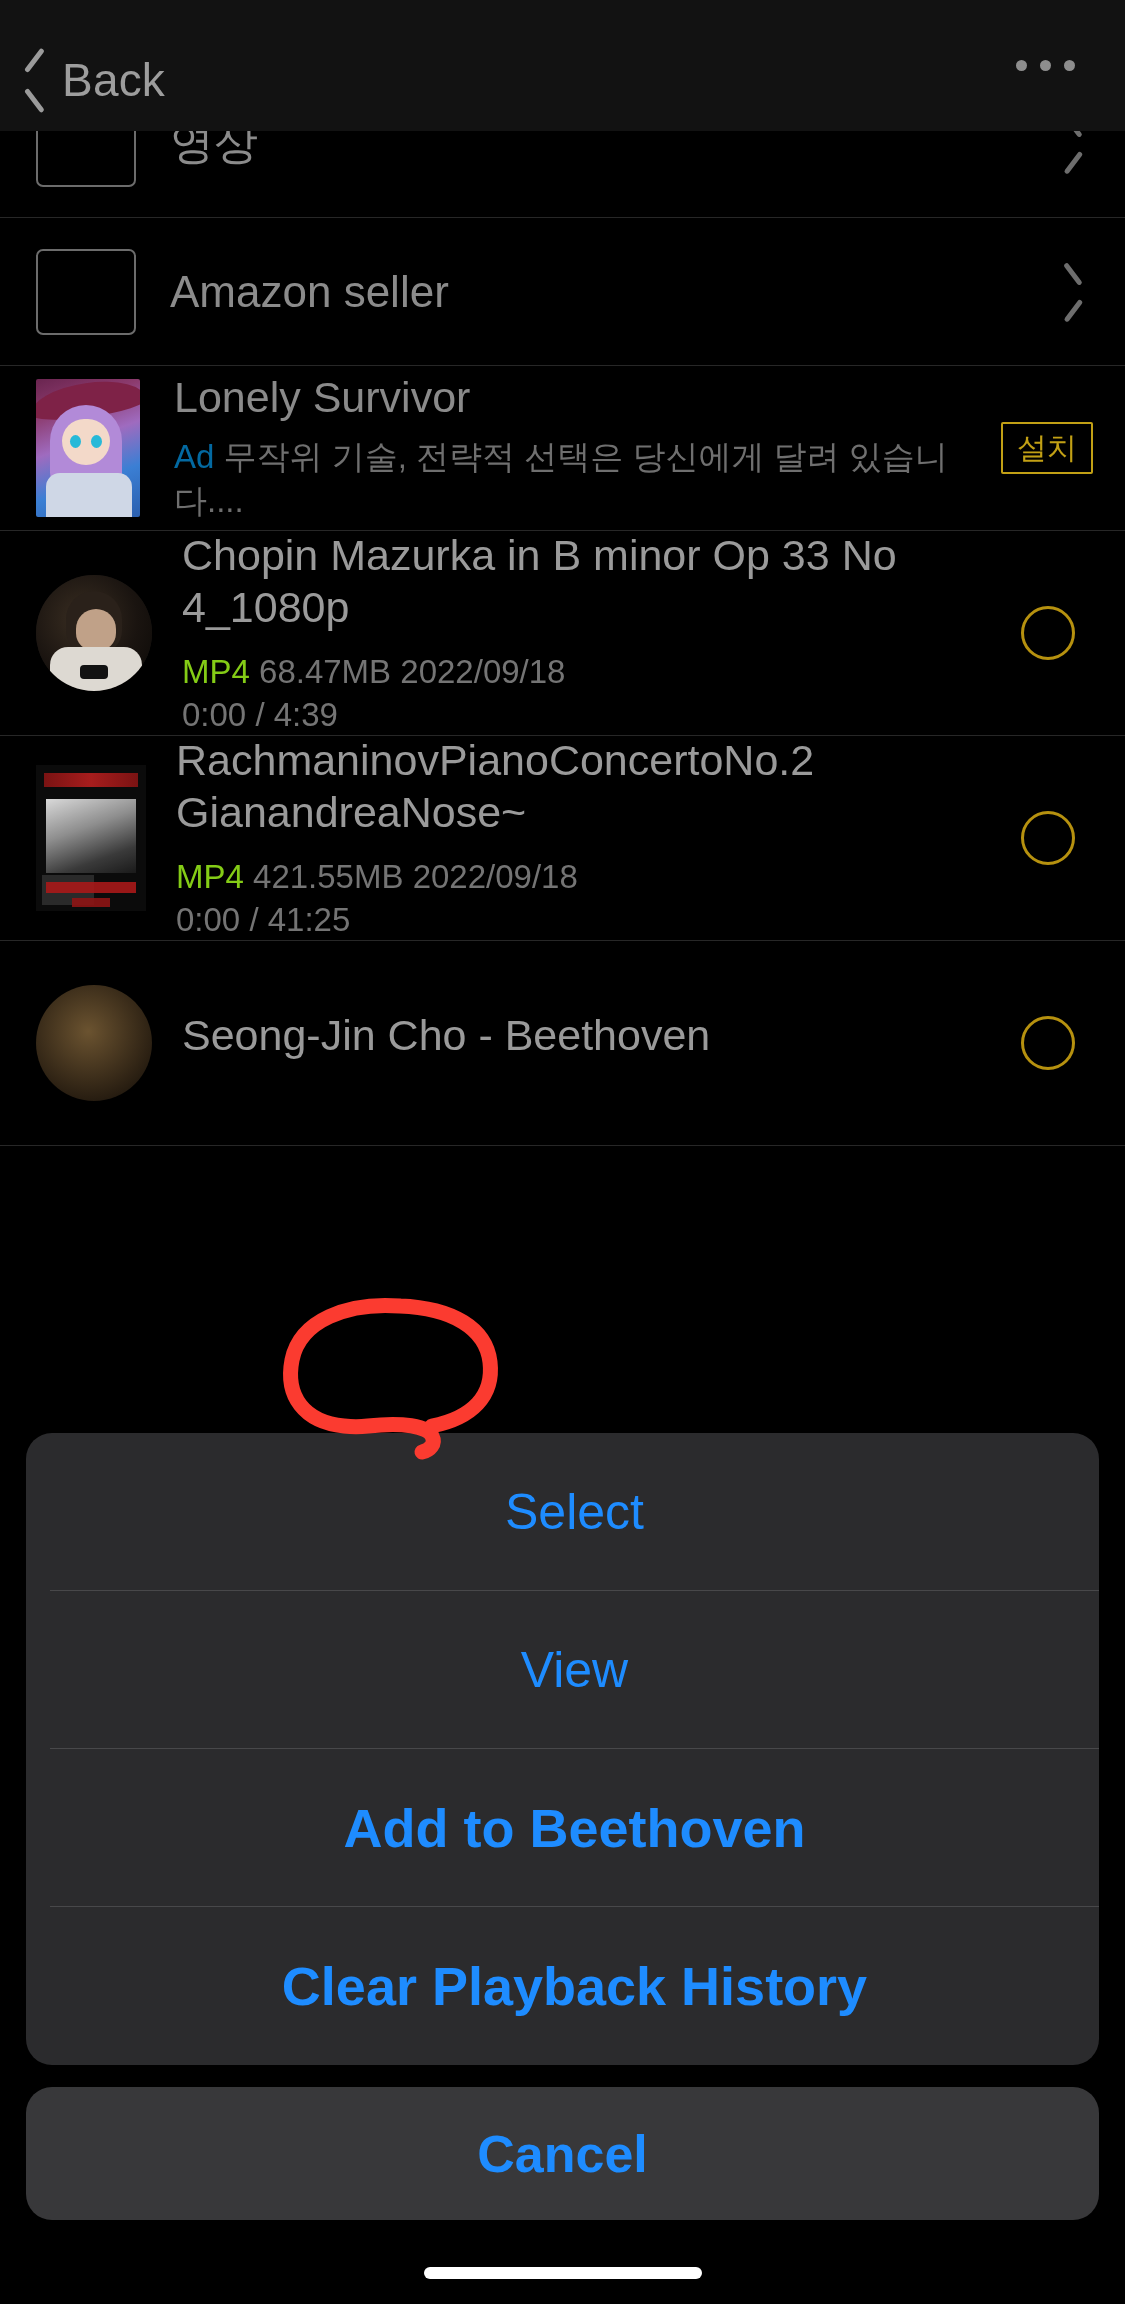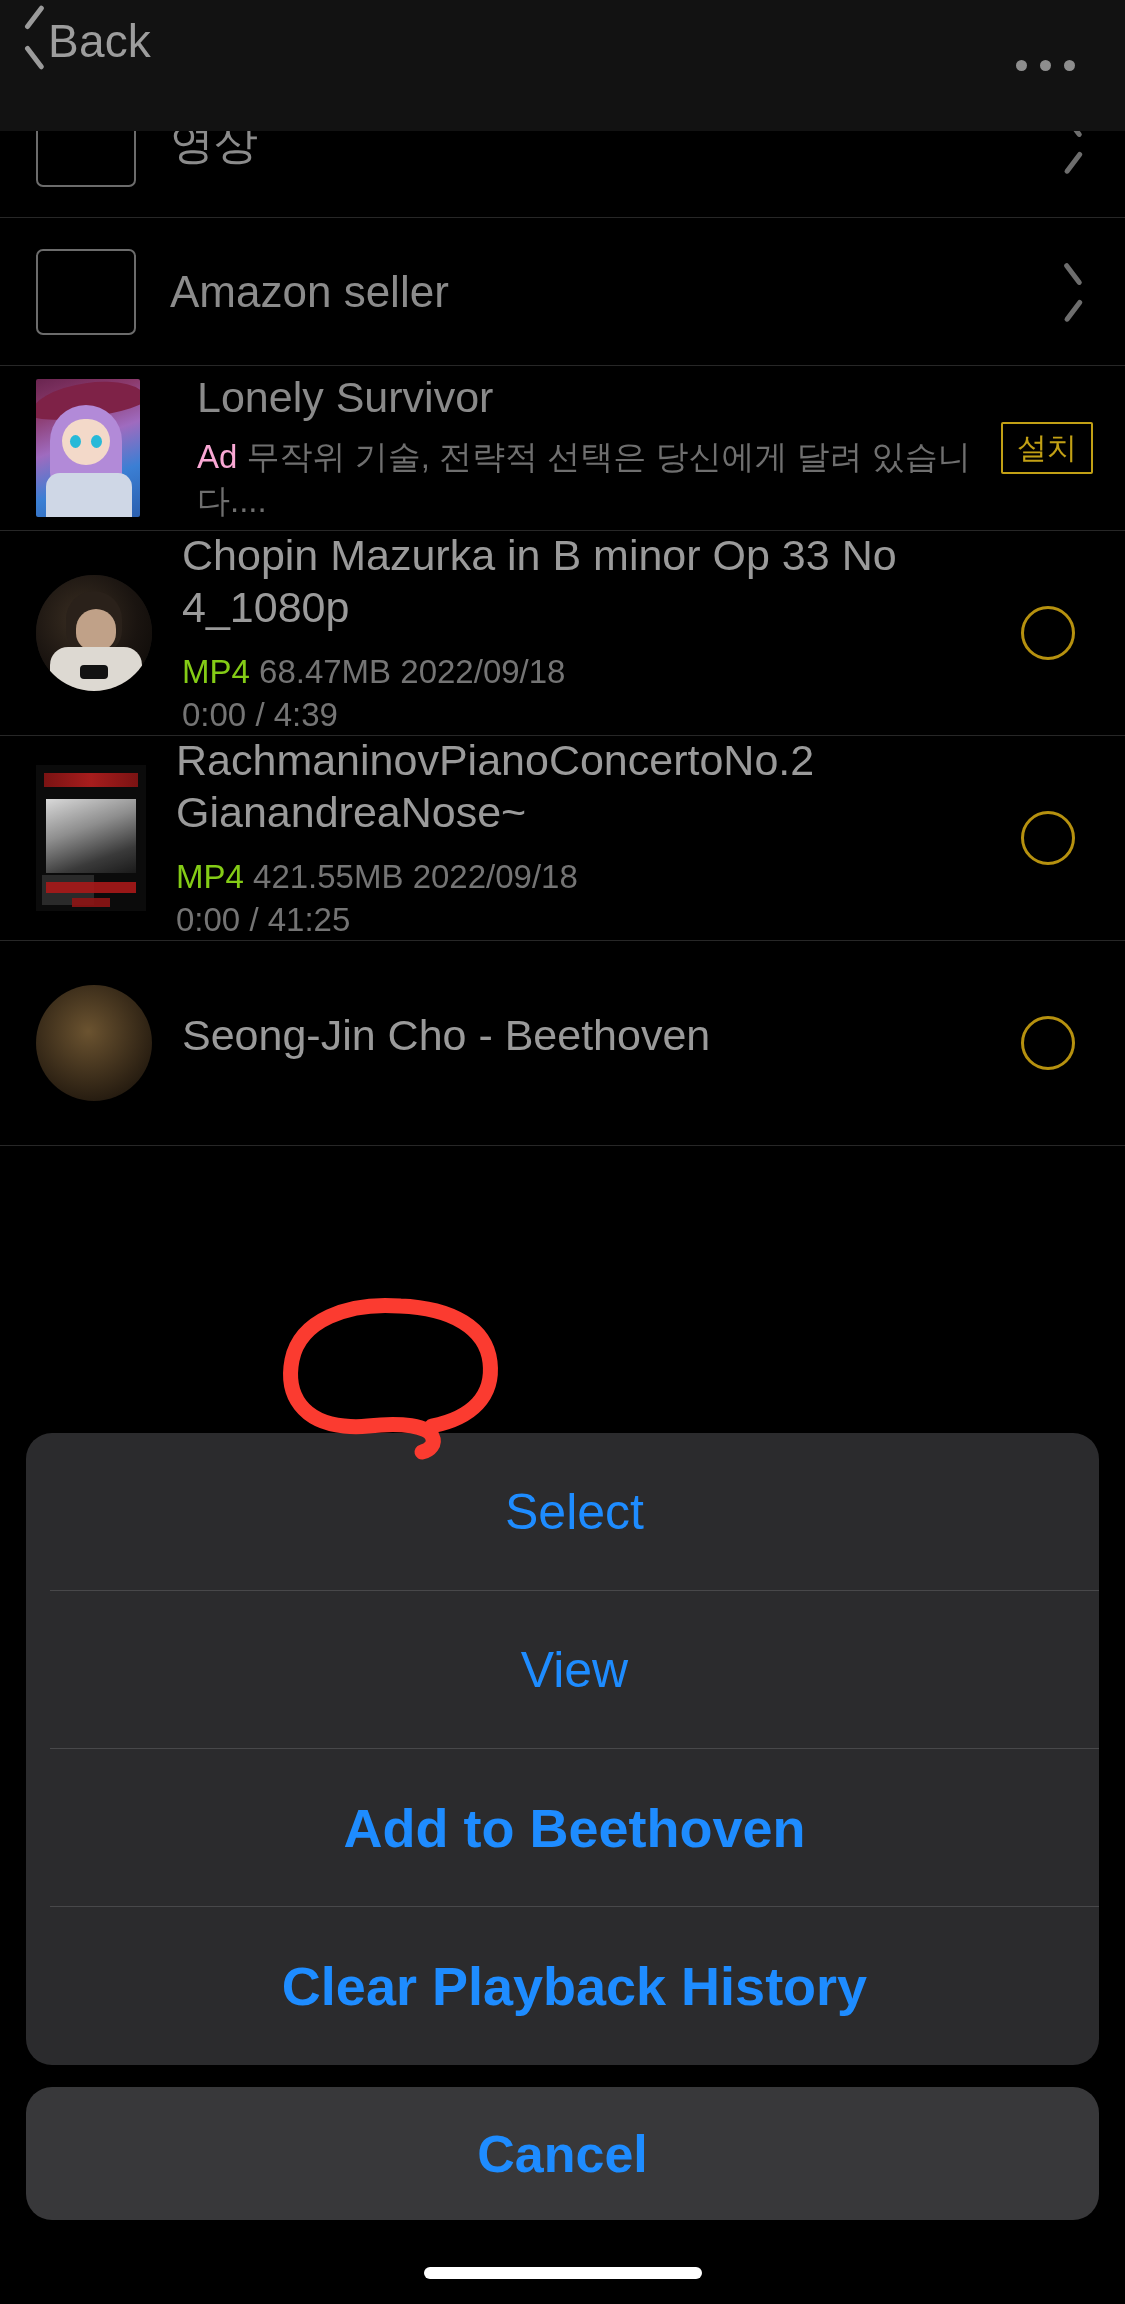--- a/index.html
+++ b/index.html
@@ -12,21 +12,21 @@
   .screen { position:relative; width:1125px; height:2304px; background:#000; }
 
   
   .navbar {
     position:absolute; top:0; left:0; width:1125px; height:131px;
     background:#121212;
     display:flex; align-items:center;
     z-index:30;
   }
   .nav-back {
-    display:flex; 
+    display:flex; align-items:center; gap:14px;
     margin-left:22px; height:100%;margin-top:28px;
   }
   .chev-left {
     width:26px; height:46px; position:relative; display:block;
   }
   .chev-left::before, .chev-left::after {
     content:""; position:absolute; left:4px;
     width:28px; height:5px; background:#9b9b9b; border-radius:3px;
   }
   .chev-left::before { top:12px; transform-origin:left center; transform:rotate(-53deg); }
@@ -98,24 +98,24 @@
     background:#f3d9c9; border-radius:24px 24px 26px 26px;
   }
   .ad-thumb .eye {
     position:absolute; top:56px; width:11px; height:13px; background:#27b9d8; border-radius:50%;
   }
   .ad-thumb .eye.l { left:34px; } .ad-thumb .eye.r { left:55px; }
   .ad-thumb .torso {
     position:absolute; bottom:0; left:10px; width:86px; height:44px;
     background:#cfd7e6; border-radius:14px 14px 0 0;
   }
-  .ad-text { flex:1; min-width:0; padding-right:20px;margin-left:23px; }
+  .ad-text { flex:1; min-width:0; padding-right:20px; }
   .ad-title { color:#8a8a8a; font-size:43px; margin-bottom:13px; }
   .ad-desc { color:#6f6f6f; font-size:33px; line-height:1.32; }
-  .ad-badge { color:#f9a8d4; }
+  .ad-badge { color:#0369a1; }
   .install-btn {
     flex:0 0 auto; margin-right:32px;
     border:2.5px solid #c2a015; color:#c2a015;
     font-size:30px; padding:9px 14px; background:transparent;
     border-radius:2px; line-height:1;
   }
 
   
   .media-thumb {
     flex:0 0 110px; width:110px; height:146px; margin-right:30px; position:relative;

